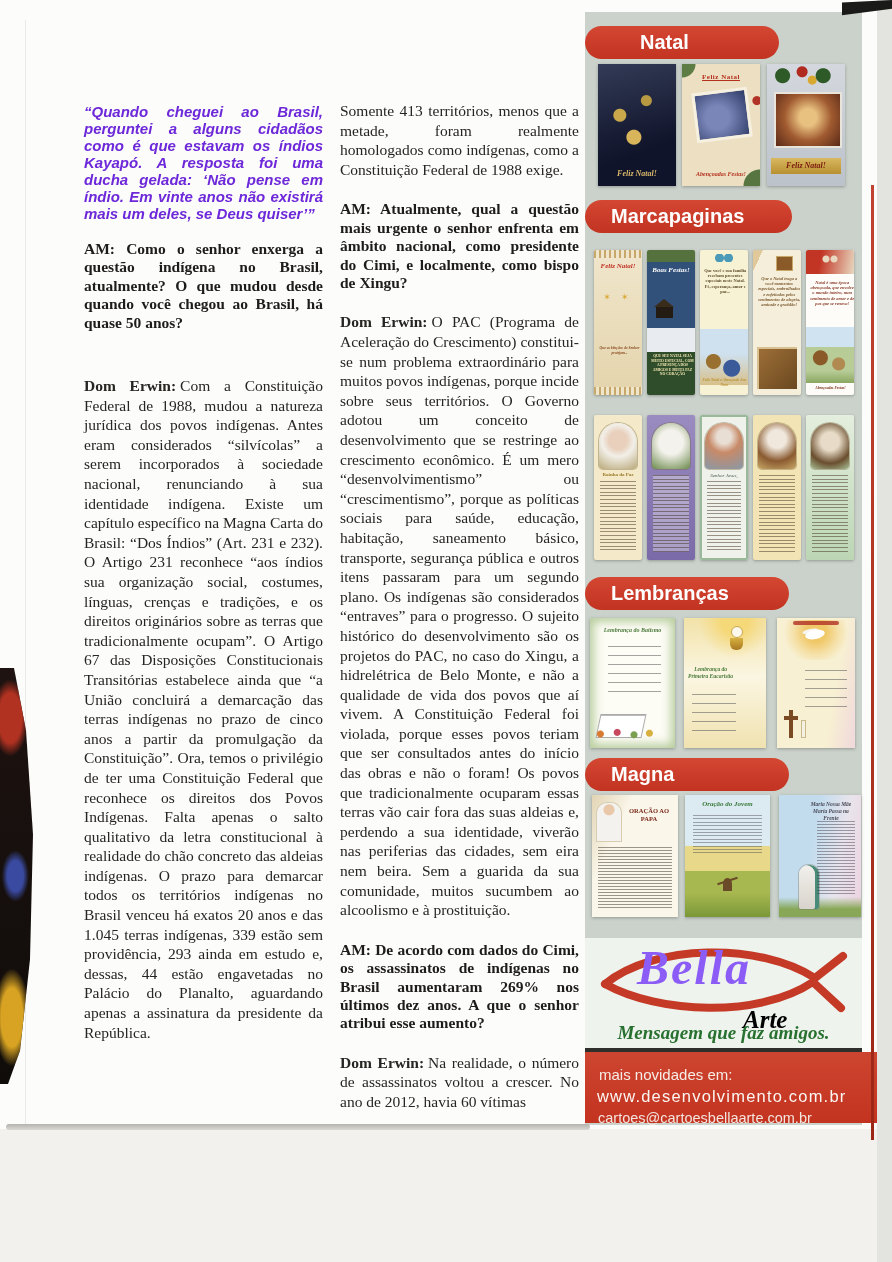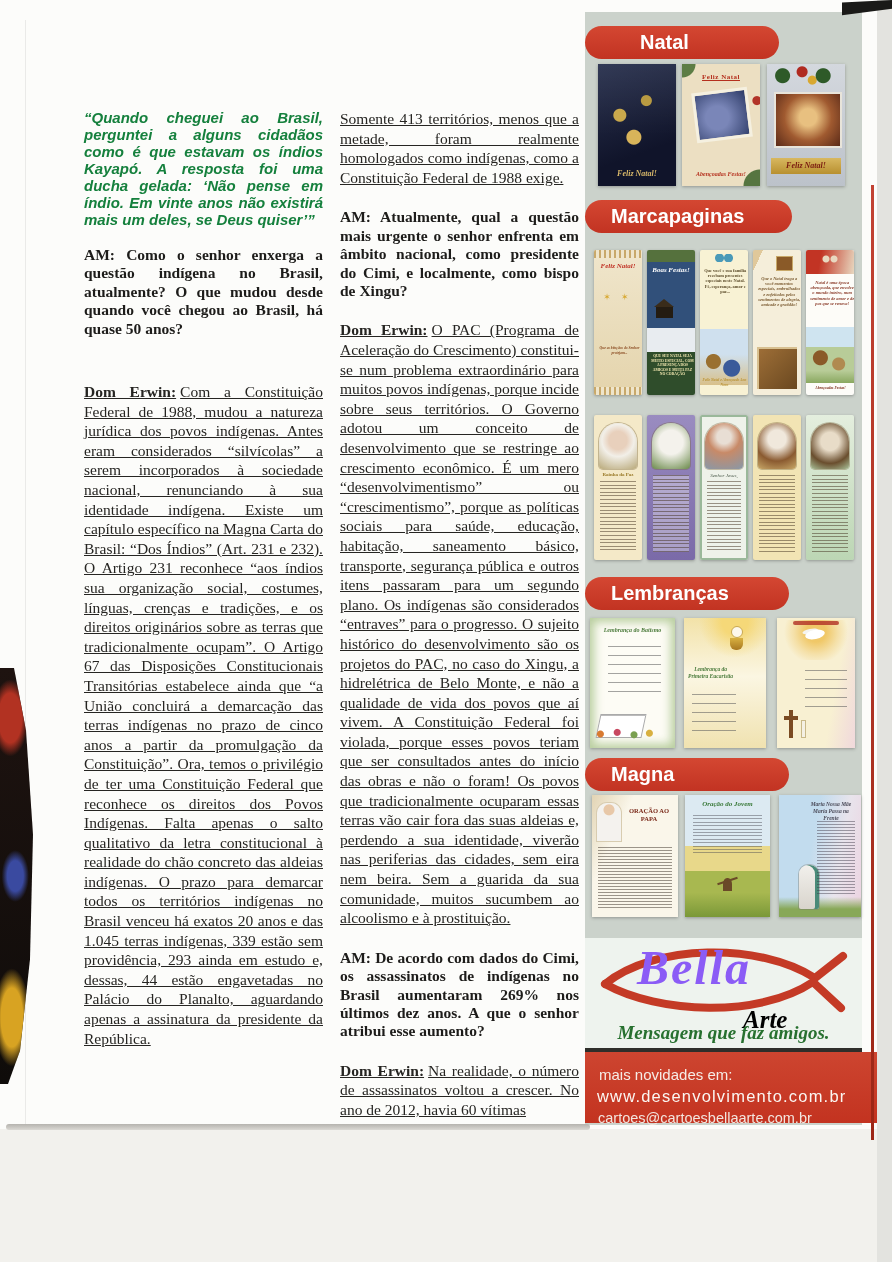--- a/index.html
+++ b/index.html
@@ -18,24 +18,24 @@
   .corner-dark{position:absolute;left:842px;top:0;width:50px;height:16px;background:#1a1a18;
     clip-path:polygon(0 15%,100% 0,100% 55%,0 95%);z-index:4;}
   .edge-gray{position:absolute;right:0;top:0;width:15px;height:1262px;background:#e3e3df;z-index:3;}
   .edge-red{position:absolute;left:871px;top:185px;width:3px;height:955px;background:linear-gradient(#c24232,#9c2616);z-index:4;}
   .bottom-shadow{position:absolute;left:6px;top:1124px;width:584px;height:6px;background:linear-gradient(#b5b3ae,#dbd9d4);border-radius:3px;z-index:2;}
   .next-page{position:absolute;left:0;top:1129px;width:892px;height:133px;background:#f2f1ed;z-index:1;}
 
   
   .article{position:absolute;left:84px;top:97px;width:496px;display:flex;gap:17px;z-index:2;}
   .col{width:239px;}
-  .quote{font:italic 700 15px/17px "Liberation Sans",sans-serif;color:#15803d;text-align:justify;margin:12px 0 18px;}
+  .quote{font:italic 700 15px/17px "Liberation Sans",sans-serif;color:#6d28d9;text-align:justify;margin:6px 0 18px;}
   .question{font:700 15.5px/18.4px "Liberation Serif",serif;color:#1d1c1a;text-align:justify;margin:0 0 20px;}
   .col1 .question{margin-bottom:44px;}
-  .answer{font:15.5px/19.6px "Liberation Serif",serif;color:#262522;text-align:justify;margin:12px 0 21px;hyphens:auto;text-decoration:underline;}
+  .answer{font:15.5px/19.6px "Liberation Serif",serif;color:#262522;text-align:justify;margin:4px 0 21px;hyphens:auto;}
   .speaker{font-weight:700;margin-right:4px;}
 
   
   .sidebar{position:absolute;left:585px;top:12px;width:277px;height:1113px;background:#cbd2cb;z-index:2;}
   .pill{position:absolute;left:0;height:33px;background:linear-gradient(#d44732,#c23322);border-radius:17px;
     color:#fff;font:700 20px/33px "Liberation Sans",sans-serif;box-sizing:border-box;}
   .pill-natal{top:14px;width:194px;padding-left:55px;}
   .pill-marca{top:188px;width:207px;padding-left:26px;}
   .pill-lemb{top:565px;width:204px;padding-left:26px;}
   .pill-postal{top:746px;width:204px;padding-left:26px;}

